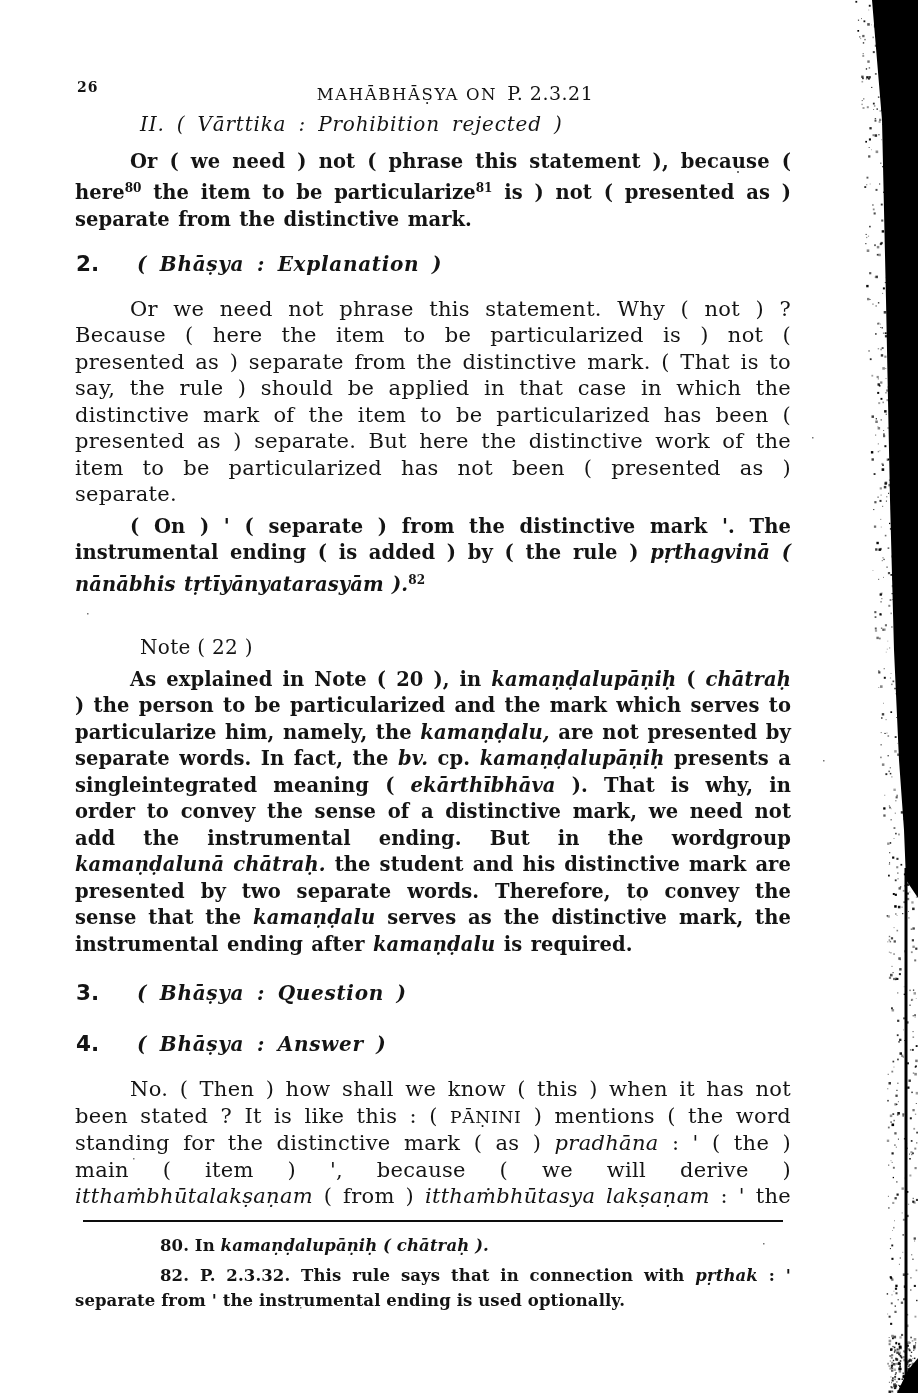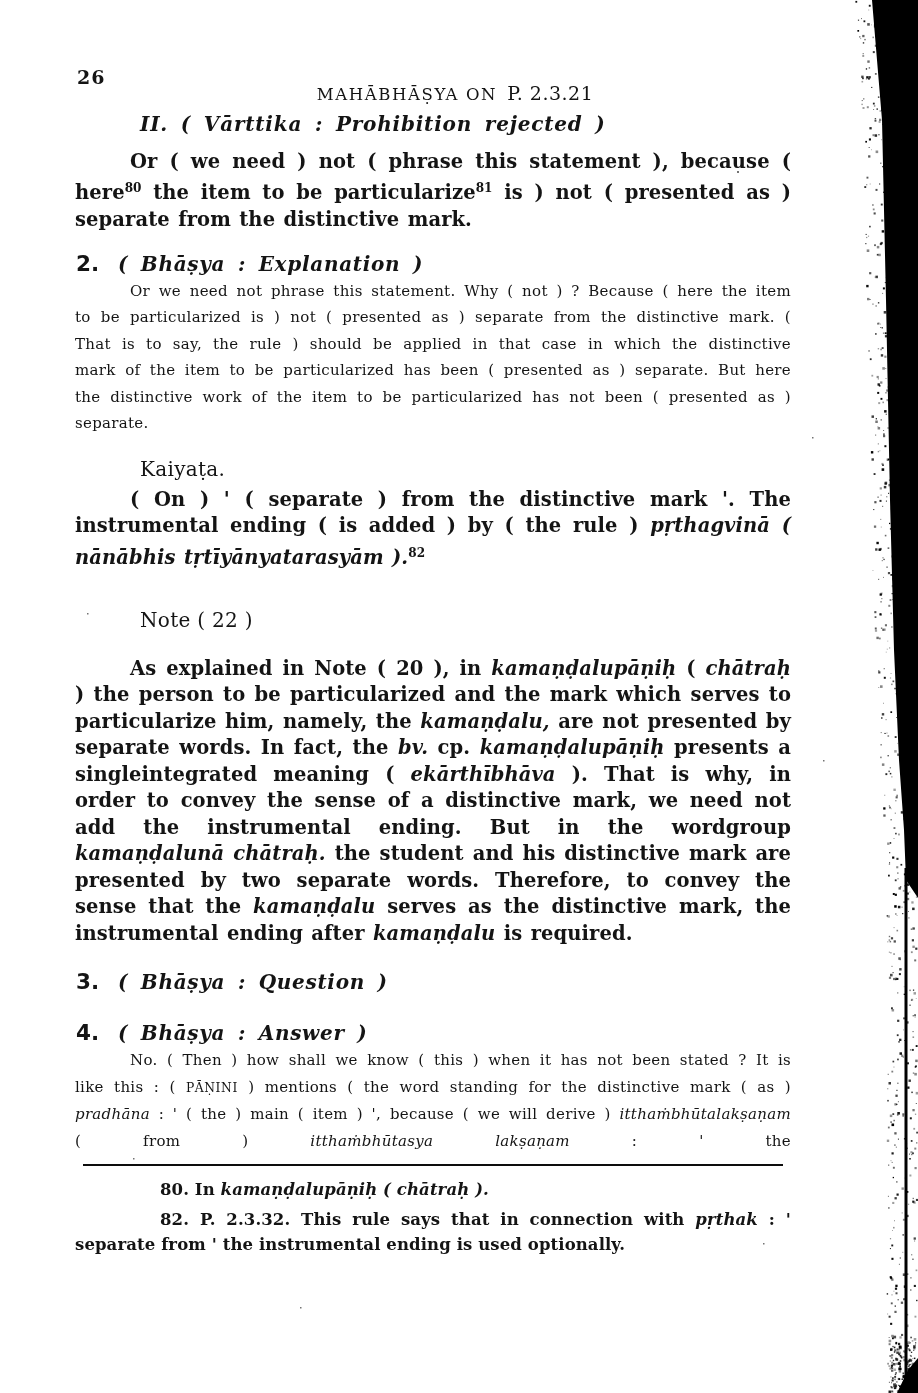--- a/index.html
+++ b/index.html
@@ -6,50 +6,50 @@
   body {
     width:918px; height:1393px;
     background:#ffffff;
     position:relative; overflow:hidden;
     font-family:"DejaVu Serif", serif;
     color:#141414;
   }
   .content { position:absolute; left:75px; top:0; width:716px; }
 
   .header { position:relative; margin-top:62px; height:26px; }
-  .page-num { position:absolute; left:2px; top:4px; font-size:19px; font-weight:bold; letter-spacing:1px; }
+  .page-num { position:absolute; left:2px; top:17px; font-size:14px; font-weight:bold; letter-spacing:1px; }
   .title { position:absolute; left:50%; transform:translateX(-50%); margin-left:22px; top:20px; white-space:nowrap; }
   .title-main { font-size:16.5px; letter-spacing:1.6px; }
   .title-rule { font-size:19px; letter-spacing:0.5px; }
 
   .h-it {
     margin-top:24px; padding-left:65px;
-    font-style:italic; font-weight:bold; font-size:20px;
+    font-style:italic; font-weight:normal; font-size:20px;
     letter-spacing:0.8px; word-spacing:5px;
   }
   .h-plain { margin-top:20px; padding-left:65px; font-size:20px; letter-spacing:0.3px; }
 
   p { margin:0; }
   .pa {  
-    margin-top:2px;
-    font-size:15px; line-height:26.5px;
+    margin-top:20px;
+    font-size:21px; line-height:26.5px;
     text-indent:55px; text-align:justify;
     letter-spacing:0.3px; word-spacing:3px;
   }
   .pb {  
-    margin-top:24px;
+    margin-top:8px;
     font-size:19.5px; line-height:26.5px; font-weight:bold;
     text-indent:55px; text-align:justify;
     letter-spacing:0.1px; word-spacing:1.5px;
   }
   .p-last { text-align-last:justify; }
 
   .sec-row { margin-top:18px; display:flex; align-items:baseline; }
   .sec-num { font-family:"DejaVu Sans", sans-serif; font-weight:bold; font-size:21.5px; width:42px; flex:none; padding-left:1px; }
-  .sec-head { font-style:italic; font-weight:bold; font-size:20px; letter-spacing:0.7px; word-spacing:5px; }
+  .sec-head { font-style:italic; font-weight:bold; font-size:20px; letter-spacing:0.7px; word-spacing:5px;margin-left:19px; }
 
   .run-i  { font-style:italic; }
   .run-sup { font-size:0.62em; vertical-align:0.55em; letter-spacing:0; }
   .run-sc { font-size:0.82em; letter-spacing:0.6px; }
 
   .fn-rule { margin-top:10px; margin-left:8px; width:700px; border:0; border-top:2.5px solid #0d0d0d; }
   .footnotes { margin-top:11px; }
   .fn {
     margin:0 0 5px 0;
     font-size:16.5px; line-height:25px; font-weight:bold;
@@ -967,21 +967,20 @@
 
   <div class="h-it">II.  ( Vārttika : Prohibition rejected )</div>
   <p class="pb" style="margin-top:12px; line-height:27px;"><span class="run">Or ( we need ) not ( phrase this statement ), because ( here</span><span class="run run-sup">80</span><span class="run"> the item to be particularize</span><span class="run run-sup">81</span><span class="run"> is ) not ( presented as ) separate from the distinctive mark.</span></p>
 
   <div class="sec-row">
     <span class="sec-num">2.</span>
     <span class="sec-head">( Bhāṣya : Explanation )</span>
   </div>
   <p class="pa"><span class="run">Or we need not phrase this statement.  Why ( not ) ?  Because ( here the item to be particularized is ) not ( presented as ) separate from the distinctive mark.  ( That is to say, the rule ) should be applied in that case in which the distinctive mark of the item to be particularized has been ( presented as ) separate.  But here the distinctive work of the item to be particularized has not been ( presented as ) separate.</span></p>
 
-  <div class="h-plain">Kaiyaṭa.</div>
   <p class="pb" style="margin-top:6px;"><span class="run">( On ) ' ( separate ) from the distinctive mark '.  The instrumental ending ( is added ) by ( the rule ) </span><span class="run run-i">pṛthagvinā ( nānābhis tṛtīyānyatarasyām ).</span><span class="run run-sup">82</span></p>
 
   <div class="h-plain" style="margin-top:37px;">Note ( 22 )</div>
   <p class="pb"><span class="run">As explained in Note ( 20 ), in </span><span class="run run-i">kamaṇḍalupāṇiḥ</span><span class="run"> ( </span><span class="run run-i">chātraḥ</span><span class="run"> ) the person to be particularized and the mark which serves to particularize him, namely, the </span><span class="run run-i">kamaṇḍalu,</span><span class="run"> are not presented by separate words.  In fact, the </span><span class="run run-i">bv.</span><span class="run"> cp. </span><span class="run run-i">kamaṇḍalupāṇiḥ</span><span class="run"> presents a singleintegrated meaning ( </span><span class="run run-i">ekārthībhāva</span><span class="run"> ).  That is why, in order to convey the sense of a distinctive mark, we need not add the instrumental ending.  But in the wordgroup </span><span class="run run-i">kamaṇḍalunā chātraḥ.</span><span class="run"> the student and his distinctive mark are presented by two separate words.  Therefore, to convey the sense that the </span><span class="run run-i">kamaṇḍalu</span><span class="run"> serves as the distinctive mark, the instrumental ending after </span><span class="run run-i">kamaṇḍalu</span><span class="run"> is required.</span></p>
 
   <div class="sec-row" style="margin-top:22px;">
     <span class="sec-num">3.</span>
     <span class="sec-head">( Bhāṣya : Question )</span>
   </div>
 

